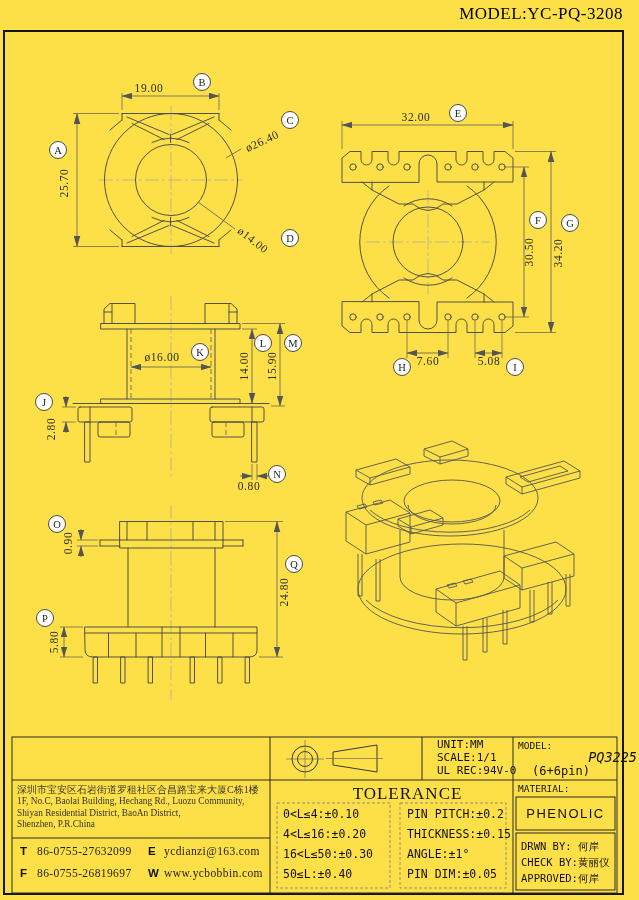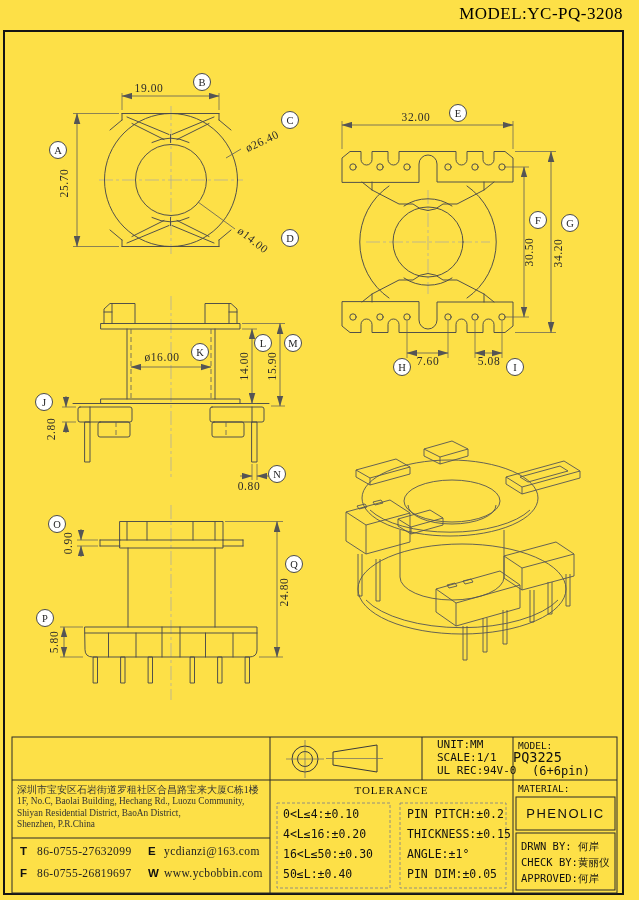--- a/index.html
+++ b/index.html
@@ -23,23 +23,23 @@
   .abs{position:absolute;white-space:nowrap;}
   .co-cn{font-size:22px;font-weight:bold;letter-spacing:1px;font-family:"Liberation Serif",serif;color:#111;}
   .co-en{font-size:12px;letter-spacing:.3px;font-family:"Liberation Serif",serif;color:#222;}
   .addr-cn{font-size:10px;color:#333;}
   .addr-en{font-size:9.3px;color:#333;}
   .c-label{font-size:11.5px;font-weight:bold;font-family:"Liberation Sans",sans-serif;color:#111;}
   .c-val{font-size:11.5px;font-family:"Liberation Serif",serif;color:#222;letter-spacing:.4px;}
   .cad{font-family:"DejaVu Sans Mono",monospace;color:#111;}
   .unit-line{font-size:11px;}
   .model-label{font-size:9.5px;}
-  .model-val{font-size:13.5px;text-align:left;width:124px;}
+  .model-val{font-size:13.5px;text-align:right;width:124px;font-style:italic;}
   .model-pins{font-size:12px;text-align:center;width:96px;}
-  .tol-title{font-size:11px;letter-spacing:1px;text-align:center;width:243px;font-family:"Liberation Serif",serif;color:#111;}
+  .tol-title{font-size:17px;letter-spacing:1px;text-align:center;width:243px;font-family:"Liberation Serif",serif;color:#111;padding-left:16px;}
   .tol{font-size:11.5px;}
   .mat-label{font-size:9.5px;}
   .mat-val{font-size:13px;font-family:"Liberation Sans",sans-serif;letter-spacing:1.5px;text-align:center;width:99px;color:#111;}
   .sig{font-size:10.5px;}
   .hdr-model{font-size:17px;letter-spacing:.5px;font-family:"Liberation Serif",serif;color:#000;
              position:absolute;top:4px;right:16px;}
 </style>
 </head>
 <body>
 

